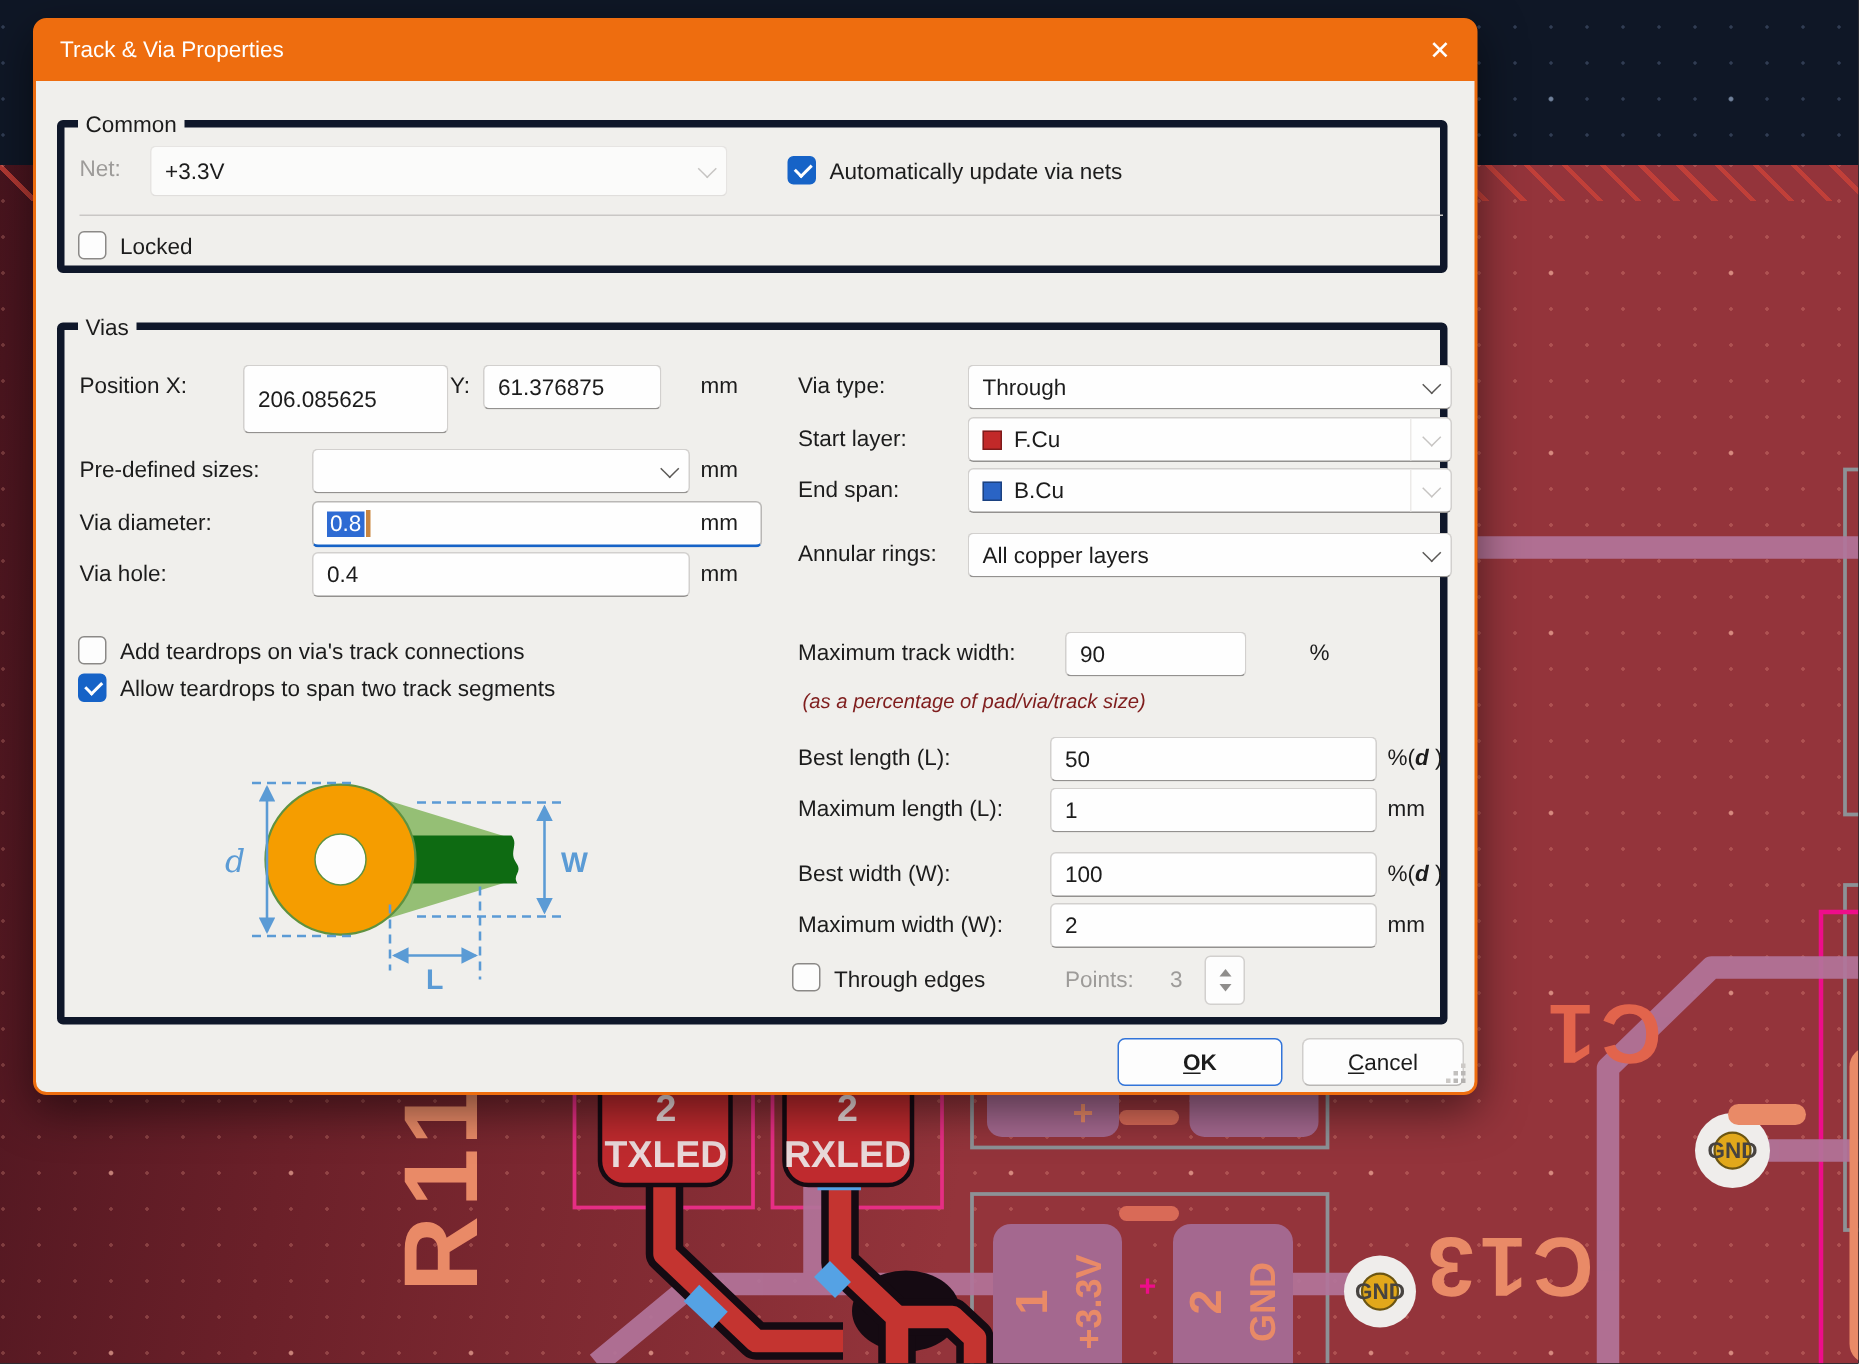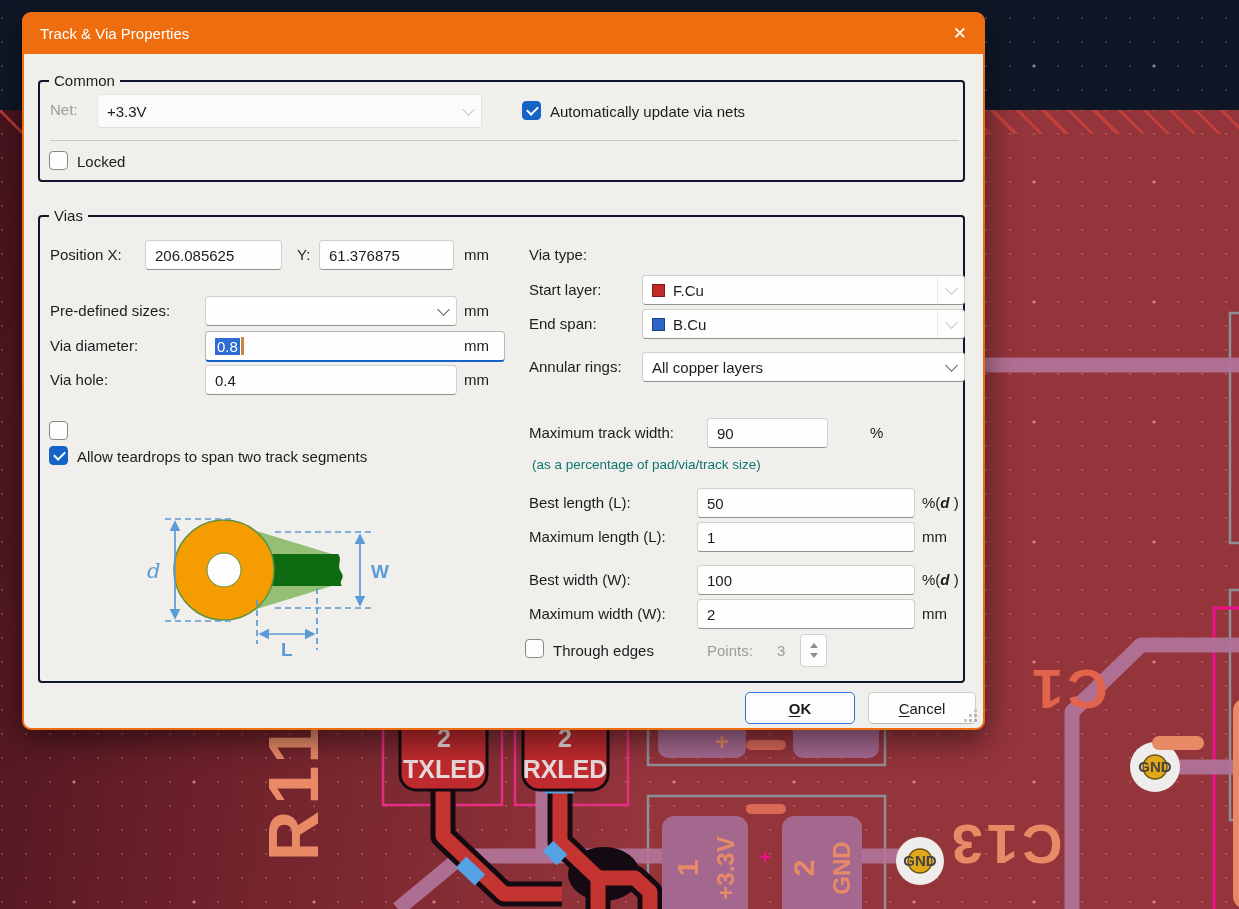--- a/index.html
+++ b/index.html
@@ -53,26 +53,26 @@
   .dialog{position:absolute;left:22px;top:12px;width:963px;height:718px;box-sizing:border-box;
     border:2px solid var(--accent-orange,#ee6d0f);border-radius:9px;
     box-shadow:0 10px 30px rgba(0,0,0,.5);background:var(--dialog-bg,#f0efec);}
   .titlebar{position:absolute;left:-1px;top:-1px;right:-1px;height:41px;
     background:var(--accent-orange,#ee6d0f);border-radius:7px 7px 0 0;
     display:flex;align-items:center;padding:0 17px;box-sizing:border-box;}
   .title{color:#fff;font-size:15px;}
   .close{margin-left:auto;color:#fff;font-size:17px;line-height:1;cursor:default;}
   .dlgbody{position:absolute;left:0;top:40px;right:0;bottom:0;border-radius:0 0 7px 7px;}
 
-  .group{position:absolute;border:2px solid #0f172a;border-radius:4px;box-sizing:border-box;}
+  .group{position:absolute;border:5px solid #0f172a;border-radius:4px;box-sizing:border-box;}
   .legend{position:absolute;top:-11px;left:9px;background:var(--dialog-bg,#f0efec);
     padding:0 5px;font-size:15px;color:#1c1c1c;line-height:20px;}
   .lbl{position:absolute;font-size:15px;color:#1c1c1c;white-space:nowrap;line-height:20px;}
   .lbl.dis{color:#9d9b99;}
-  .note{position:absolute;font-size:13.5px;color:#0f766e;white-space:nowrap;}
+  .note{position:absolute;font-size:13.5px;font-style:italic;color:#7f1d1d;white-space:nowrap;}
   .sepline{position:absolute;height:1px;background:#c9c7c5;}
 
   .inp,.combo{position:absolute;background:#fefefe;border:1px solid #d2d0ce;border-bottom-color:#93918f;
     border-radius:4px;font-size:15px;color:#1c1c1c;display:flex;align-items:center;
     padding:0 9px;box-sizing:border-box;}
   .inp.dis,.combo.dis{background:#fbfbfa;border-color:#e6e4e2;border-bottom-color:#e0dedc;}
   .inp.focus{border-color:#b9b7b5;border-bottom:2.5px solid var(--accent-blue,#1663c7);}
   .seltxt{background:var(--selection-blue,#2e6bd3);color:#fff;padding:0 2px;}
   .caret{width:3px;height:18px;background:var(--caret-tan,#c9853f);margin-left:1px;}
   .combo .val{flex:1;white-space:nowrap;overflow:hidden;}
@@ -225,30 +225,36 @@
         <span class="lbl" style="left:510px;top:20px">Automatically update via nets</span>
         <div class="sepline" style="left:10px;top:58px;width:909px"></div>
         <span class="cb" style="left:9px;top:69px"></span>
         <span class="lbl" style="left:37px;top:70px">Locked</span>
       </div>
 
       <div class="group" style="left:14px;top:161px;width:927px;height:468px">
         <span class="legend">Vias</span>
 
         <span class="lbl" style="left:10px;top:28px">Position X:</span>
-        <div class="inp" style="left:105px;top:23px;width:137px;height:30px">
+        <div class="inp" style="left:119px;top:23px;width:137px;height:46px">
           <span>206.085625</span>
         </div>
         <span class="lbl" style="left:257px;top:28px">Y:</span>
-        <div class="inp" style="left:279px;top:23px;width:135px;height:30px">
+        <div class="inp" style="left:279px;top:23px;width:119px;height:30px">
           <span>61.376875</span>
         </div>
         <span class="lbl" style="left:424px;top:28px">mm</span>
 
         <span class="lbl" style="left:489px;top:28px">Via type:</span>
+        <div class="combo" style="left:602px;top:23px;width:323px;height:30px">
+          <span class="val">Through</span>
+          <span class="cbtn">
+              <i class="chev"></i>
+            </span>
+        </div>
         <span class="lbl" style="left:489px;top:63px">Start layer:</span>
         <div class="combo" style="left:602px;top:58px;width:323px;height:30px">
           <span class="swatch fcu"></span>
           <span class="val">F.Cu</span>
           <span class="cbtn boxed">
               <i class="chev light"></i>
             </span>
         </div>
         <span class="lbl" style="left:489px;top:97px">End span:</span>
         <div class="combo" style="left:602px;top:92px;width:323px;height:30px">
@@ -283,20 +289,21 @@
 
         <span class="lbl" style="left:489px;top:140px">Annular rings:</span>
         <div class="combo" style="left:602px;top:135px;width:323px;height:30px">
           <span class="val">All copper layers</span>
           <span class="cbtn">
               <i class="chev"></i>
             </span>
         </div>
 
         <span class="cb" style="left:9px;top:204px"></span>
+        <span class="lbl" style="left:37px;top:205px">Add teardrops on via's track connections</span>
         <span class="cb on" style="left:9px;top:229px"></span>
         <span class="lbl" style="left:37px;top:230px">Allow teardrops to span two track segments</span>
 
         <svg class="abs" style="left:67px;top:277px" width="300" height="170" viewBox="0 0 300 170">
           <defs>
             <marker id="arr" viewBox="0 0 10 10" refX="8.5" refY="5" markerWidth="6.5" markerHeight="6.5" orient="auto-start-reverse">
               <path class="arrhead" d="M0 0 L10 5 L0 10 z"></path>
             </marker>
           </defs>
           <polygon class="td-light" points="140,34 228,61 228,91 140,118"></polygon>

